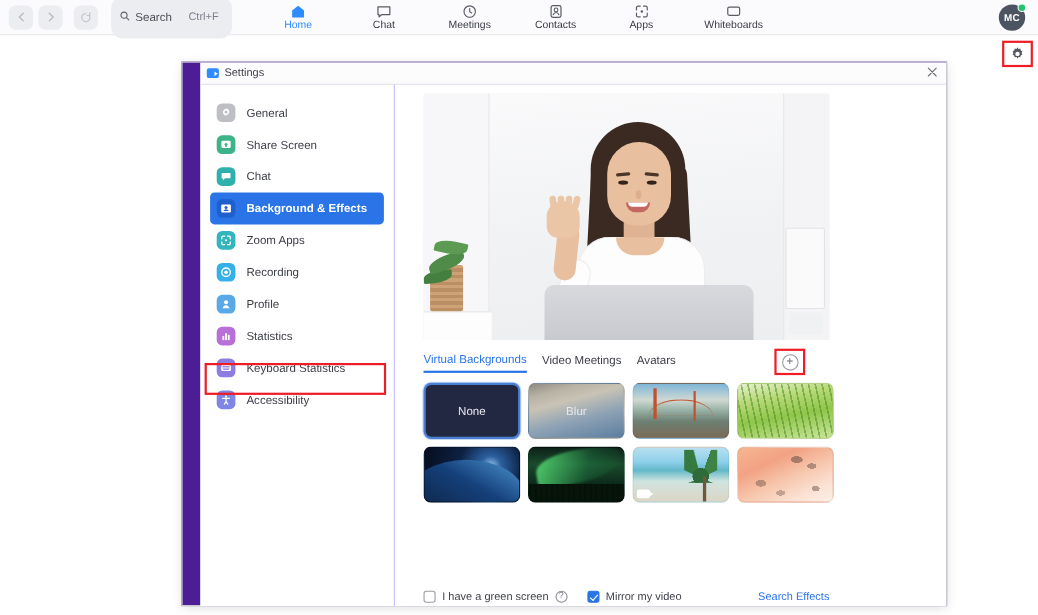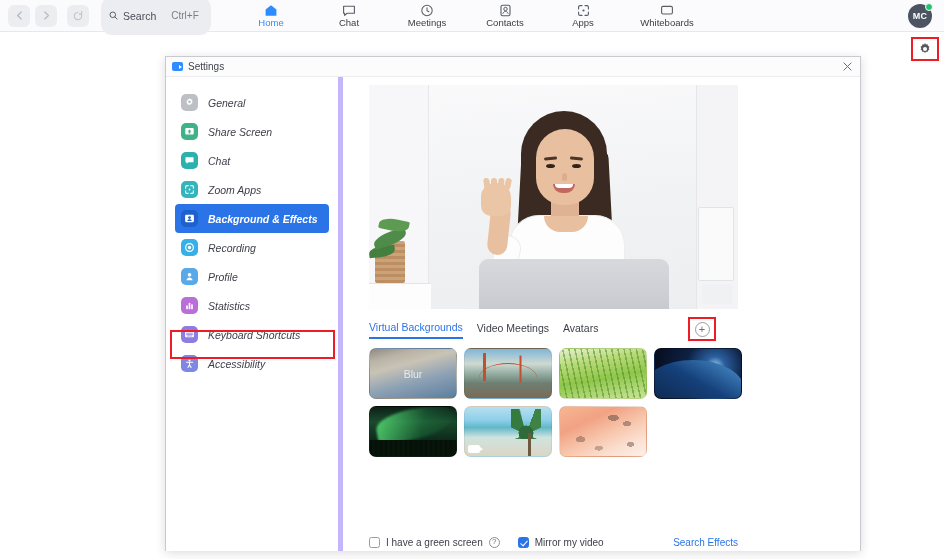--- a/index.html
+++ b/index.html
@@ -78,23 +78,24 @@
     border: 2.5px solid #ee1c25;
     display: flex; align-items: center; justify-content: center;
     background: #fff;
   }
   .gear-annot svg { display: block; }
 
   
   .dialog {
     position: absolute; left: 165px; top: 56px;
     width: 696px; height: 495px;
-    background: #f97316;
+    background: #4c1d95;
     border: 1px solid #c9c9cf;
     box-shadow: 0 2px 10px rgba(0,0,0,.14);
+    padding-left: 16px;
   }
   .dlg-title {
     height: 20px; width: 100%;
     background: #fcfcfd;
     border-bottom: 1px solid #ececf0;
     display: flex; align-items: center;
     padding: 0 6px;
     position: relative;
   }
   .dlg-logo {
@@ -114,24 +115,23 @@
     display: flex; align-items: center; justify-content: center;
     color: #6b6d76; font-size: 11px; line-height: 1;
   }
 
   .dlg-body { display: flex; height: 474px; }
 
   
   .sidebar {
     width: 177px; height: 100%;
     background: #ffffff;
-    border-right: 5px solid #c4b5fd;
+    border-right: 1px solid #c4b5fd;
     padding-top: 11px;
     position: relative;
-    font-style: italic;
   }
   .side-item {
     height: 29px; margin: 0 9px;
     display: flex; align-items: center; gap: 10px;
     padding-left: 6px; border-radius: 4px;
     position: relative;
   }
   .side-item .s-lbl { font-size: 10.5px; color: #3d3f48; }
   .side-item.selected { background: #2b74e8; }
   .side-item.selected .s-lbl { color: #ffffff; font-weight: bold; }
@@ -508,42 +508,42 @@
 
         <div class="side-item">
           <span class="s-ic" style="background:#2eb0ac">
             <svg width="11" height="11" viewBox="0 0 12 12">
                 <path d="M1.6 2.4h8.8v5.4H5l-2.2 1.8V7.8H1.6z" fill="#fff"></path>
               </svg>
           </span>
           <span class="s-lbl">Chat</span>
         </div>
 
-        <div class="side-item">
-          <span class="s-ic" style="background:#34b5bd">
-            <svg width="11" height="11" viewBox="0 0 12 12">
-                <path d="M4.6 1.8H3A1.2 1.2 0 001.8 3v1.6M7.4 1.8H9A1.2 1.2 0 0110.2 3v1.6M4.6 10.2H3A1.2 1.2 0 011.8 9V7.4M7.4 10.2H9A1.2 1.2 0 0010.2 9V7.4" stroke="#fff" stroke-width="1.2" fill="none" stroke-linecap="round"></path>
-                <circle cx="6" cy="6" r="1" fill="#fff"></circle>
-              </svg>
-          </span>
-          <span class="s-lbl">Zoom Apps</span>
-        </div>
-
         <div class="side-item selected">
           <span class="s-ic" style="background:#1e61ce">
             <svg width="11" height="11" viewBox="0 0 12 12">
                 <rect x="1.2" y="2" width="9.6" height="8" rx="1.2" fill="#fff"></rect>
                 <circle cx="6" cy="5" r="1.5" fill="#1e61ce"></circle>
                 <path d="M3.4 8.6c.5-1.2 1.5-1.9 2.6-1.9s2.1.7 2.6 1.9z" fill="#1e61ce"></path>
               </svg>
           </span>
           <span class="s-lbl">Background &amp; Effects</span>
         </div>
 
         <div class="side-item">
+          <span class="s-ic" style="background:#34b5bd">
+            <svg width="11" height="11" viewBox="0 0 12 12">
+                <path d="M4.6 1.8H3A1.2 1.2 0 001.8 3v1.6M7.4 1.8H9A1.2 1.2 0 0110.2 3v1.6M4.6 10.2H3A1.2 1.2 0 011.8 9V7.4M7.4 10.2H9A1.2 1.2 0 0010.2 9V7.4" stroke="#fff" stroke-width="1.2" fill="none" stroke-linecap="round"></path>
+                <circle cx="6" cy="6" r="1" fill="#fff"></circle>
+              </svg>
+          </span>
+          <span class="s-lbl">Zoom Apps</span>
+        </div>
+
+        <div class="side-item">
           <span class="s-ic" style="background:#36b0e8">
             <svg width="11" height="11" viewBox="0 0 12 12">
                 <circle cx="6" cy="6" r="4.2" stroke="#fff" stroke-width="1.3" fill="none"></circle>
                 <circle cx="6" cy="6" r="1.8" fill="#fff"></circle>
               </svg>
           </span>
           <span class="s-lbl">Recording</span>
         </div>
 
         <div class="side-item">
@@ -567,21 +567,21 @@
           <span class="s-lbl">Statistics</span>
         </div>
 
         <div class="side-item">
           <span class="s-ic" style="background:#8f7ce0">
             <svg width="11" height="11" viewBox="0 0 12 12">
                 <rect x="1.2" y="3" width="9.6" height="6" rx="1" fill="#fff"></rect>
                 <path d="M2.8 4.6h.9M4.3 4.6h.9M5.8 4.6h.9M7.3 4.6h.9M8.8 4.6h.5M2.8 6.1h.9M4.3 6.1h.9M5.8 6.1h.9M7.3 6.1h.9M8.8 6.1h.5M3.6 7.6h4.8" stroke="#8f7ce0" stroke-width=".9" stroke-linecap="round"></path>
               </svg>
           </span>
-          <span class="s-lbl">Keyboard Shortcuts</span>
+          <span class="s-lbl">Keyboard Statistics</span>
         </div>
 
         <div class="side-item">
           <span class="s-ic" style="background:#7f86e3">
             <svg width="11" height="11" viewBox="0 0 12 12">
                 <circle cx="6" cy="2.8" r="1.1" fill="#fff"></circle>
                 <path d="M2.6 4.6h6.8M6 4.6v3M6 7.6l-1.7 2.6M6 7.6l1.7 2.6" stroke="#fff" stroke-width="1.2" stroke-linecap="round" fill="none"></path>
               </svg>
           </span>
           <span class="s-lbl">Accessibility</span>
@@ -635,20 +635,23 @@
           <div class="tab">Avatars</div>
         </div>
 
         <div class="add-annot">
           <div class="addbtn">
             <span>+</span>
           </div>
         </div>
 
         <div class="grid">
+          <div class="thumb bg-none sel">
+            <span class="tlabel">None</span>
+          </div>
           <div class="thumb bg-blur">
             <span class="tlabel">Blur</span>
           </div>
           <div class="thumb bg-bridge"></div>
           <div class="thumb bg-grass"></div>
           <div class="thumb bg-earth"></div>
           <div class="thumb bg-aurora">
             <span class="vidbadge"></span>
           </div>
           <div class="thumb bg-beach">

